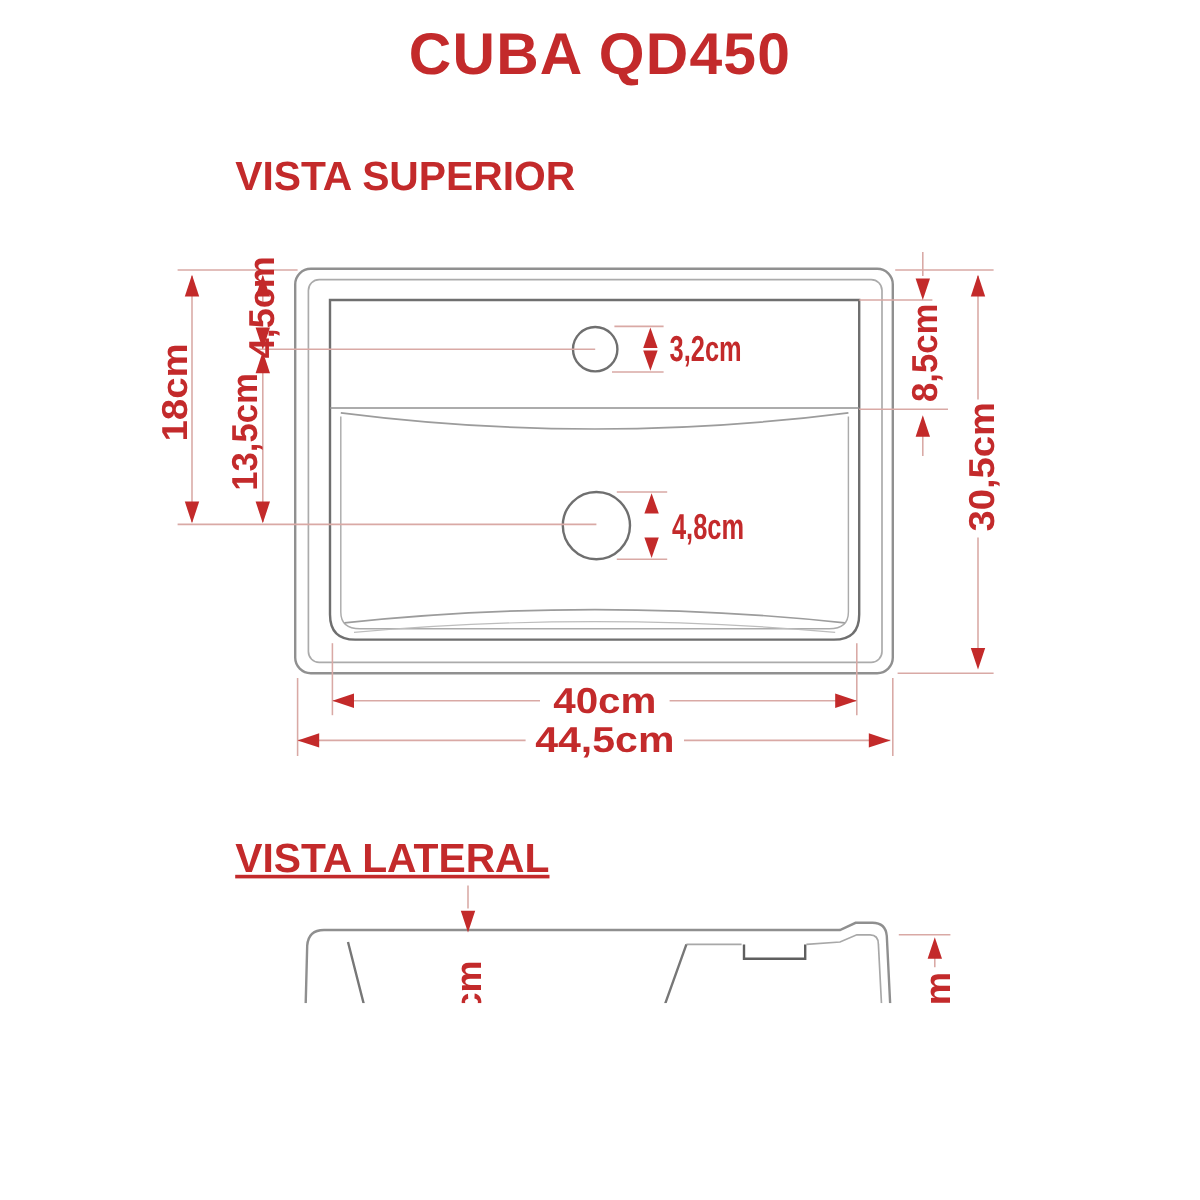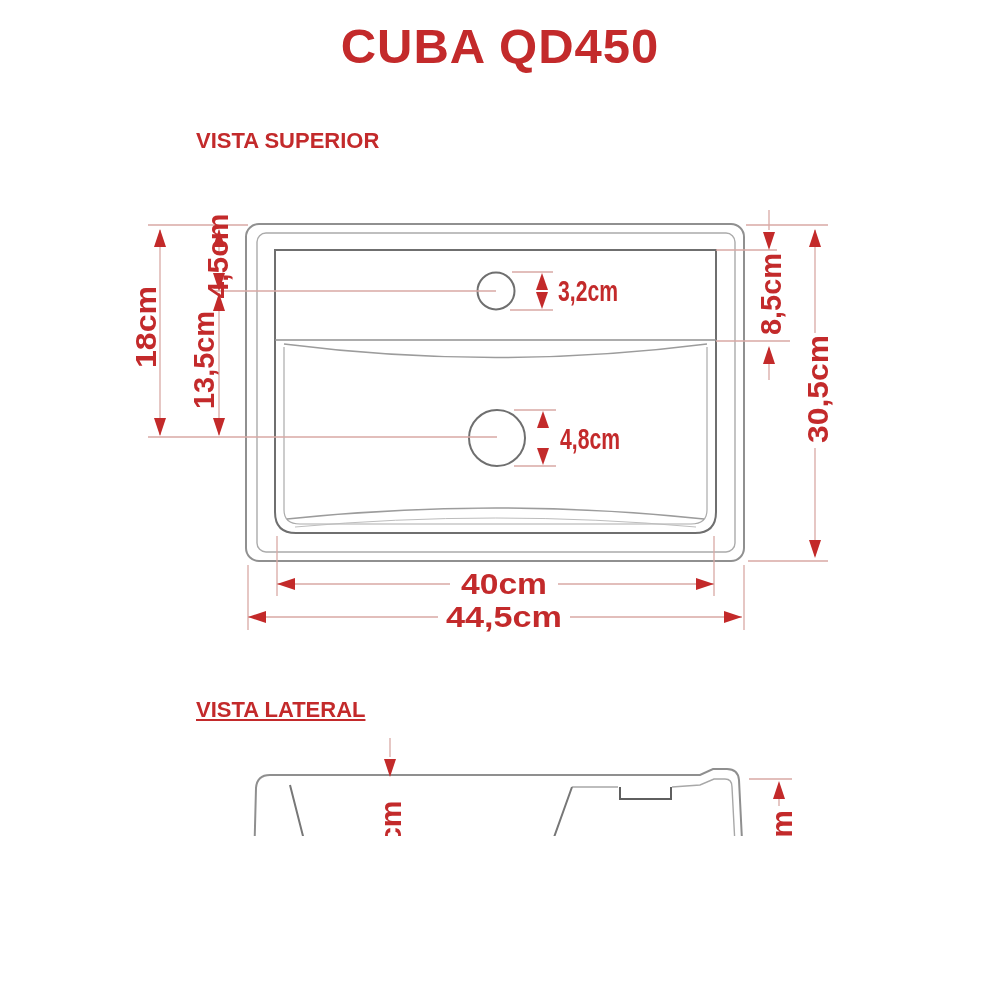--- a/index.html
+++ b/index.html
@@ -1,20 +1,20 @@
 <!DOCTYPE html>
 <html><head>
 <meta charset="utf-8">
 <style>
   html,body{margin:0;padding:0;background:#ffffff;}
   .page{position:relative;width:1000px;height:836px;background:#ffffff;overflow:hidden;
         font-family:"Liberation Sans",sans-serif;border-radius:21px;}
   .main-title{position:absolute;top:18px;left:0;width:1000px;text-align:center;
         font-size:49px;font-weight:bold;color:#c32a2b;letter-spacing:1px;}
-  .section-label{position:absolute;font-size:22px;font-weight:bold;color:#c32a2b;
+  .section-label{position:absolute;font-size:34px;font-weight:bold;color:#c32a2b;
         letter-spacing:0px;line-height:1;}
   .label-superior{left:196px;top:130px;}
   .label-lateral{left:196px;top:699px;text-decoration:underline;}
   svg.drawing{position:absolute;left:0;top:0;width:1000px;height:1000px;}
   svg text{font-family:"Liberation Sans",sans-serif;font-weight:bold;fill:#c32a2b;font-size:30px;}
 </style>
 </head>
 <body>
 
 <div class="page">

